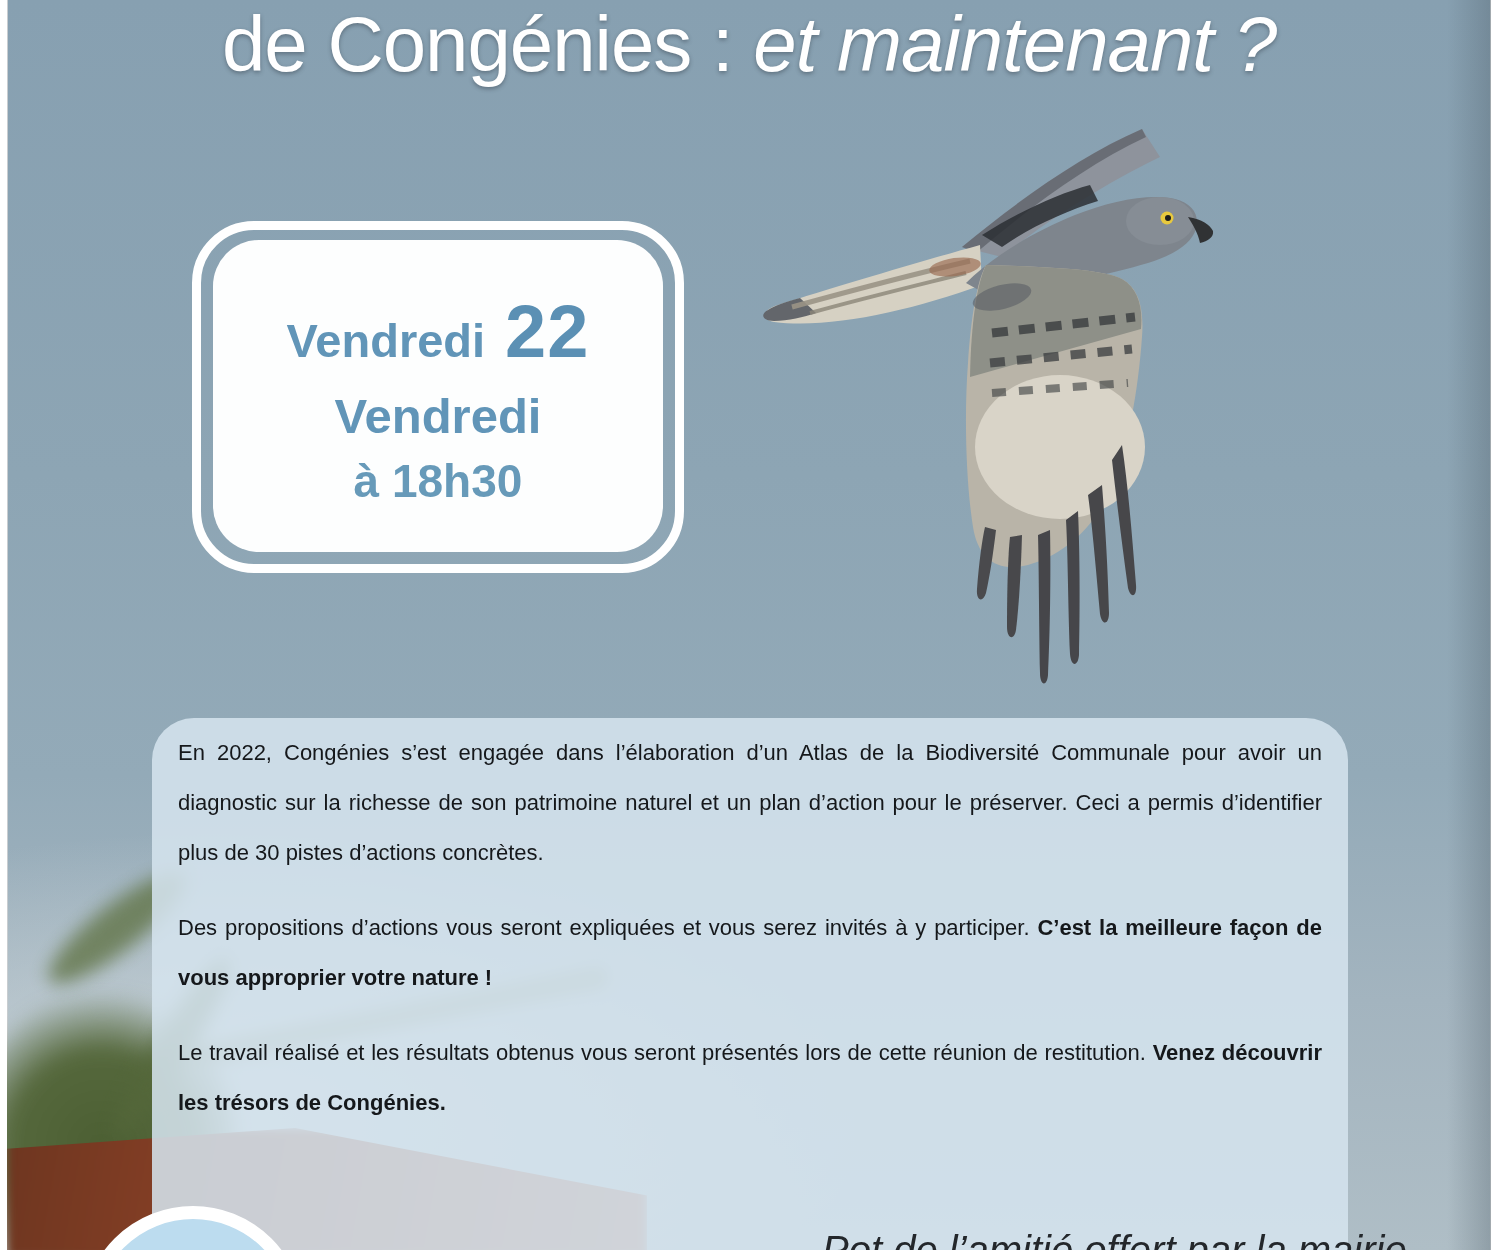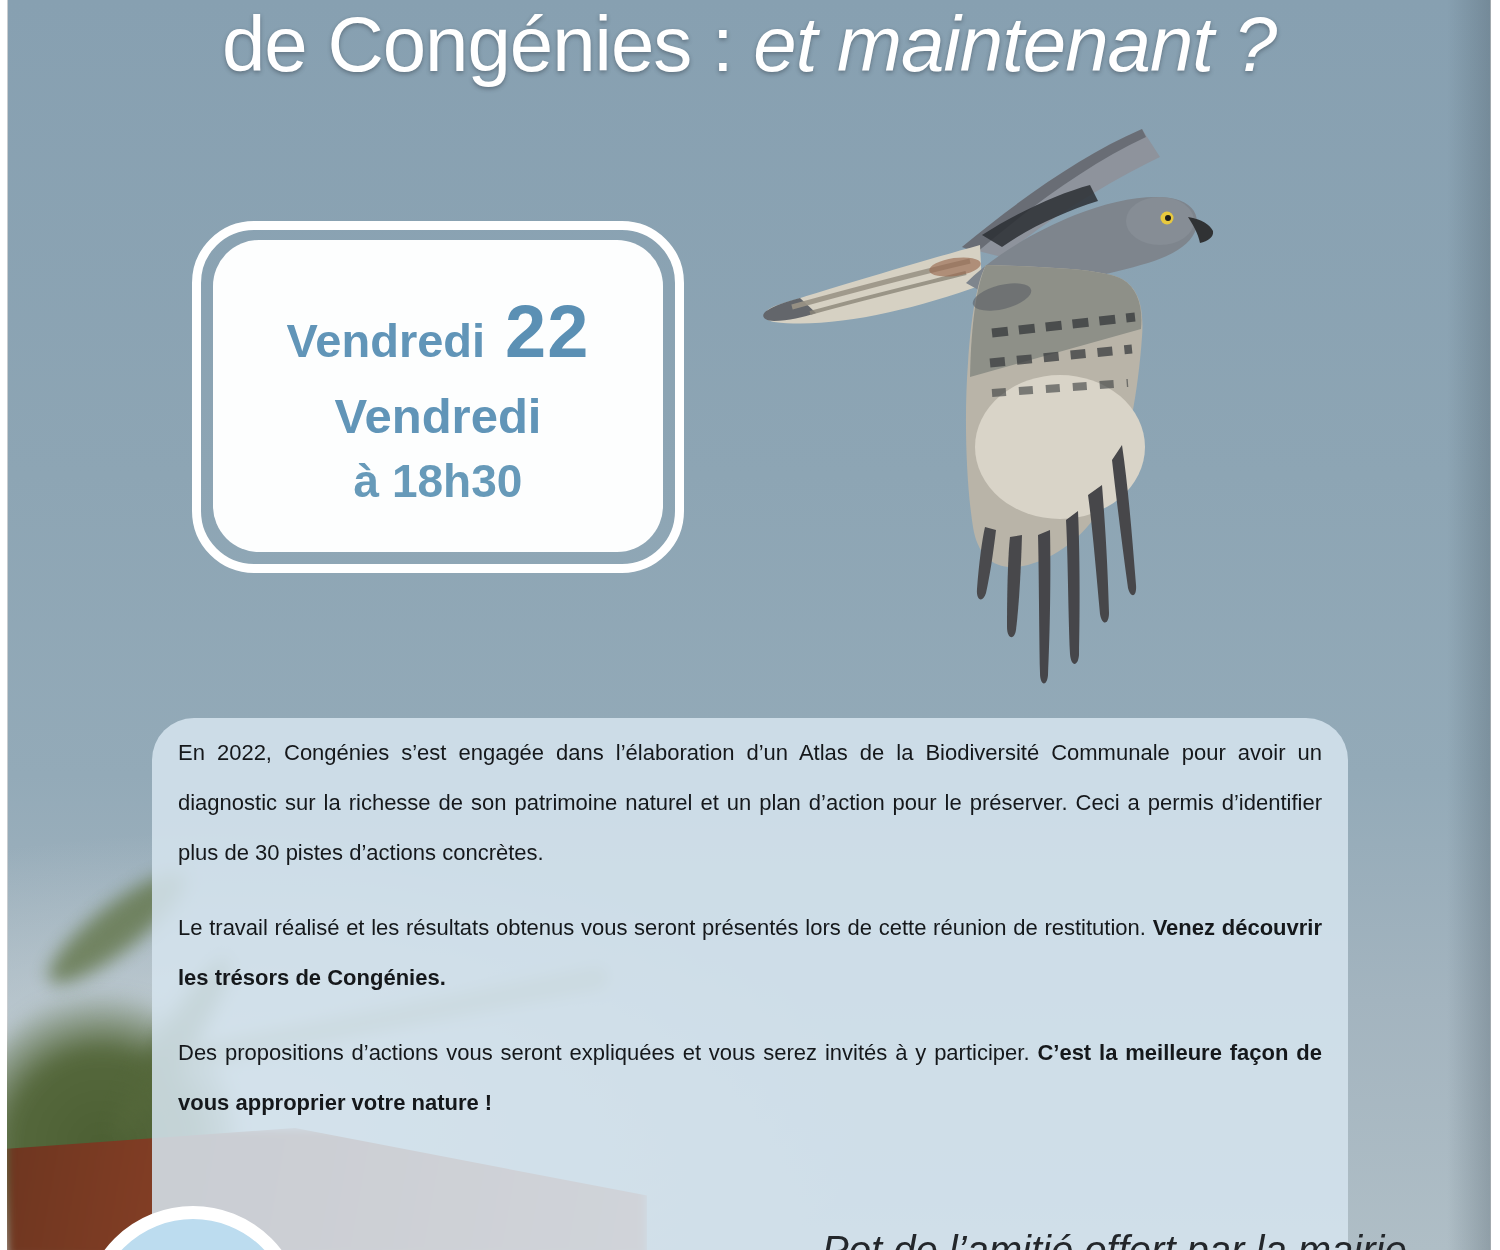--- a/index.html
+++ b/index.html
@@ -130,22 +130,22 @@
     <div class="date-line1">
       <span class="date-day">Vendredi</span>
       <span class="date-num">22</span>
     </div>
     <div class="date-month">Vendredi</div>
     <div class="date-time">à 18h30</div>
   </div>
 
   <div class="panel">
     <p><span>En 2022, Congénies s’est engagée dans l’élaboration d’un Atlas de la Biodiversité Communale pour avoir un diagnostic sur la richesse de son patrimoine naturel et un plan d’action pour le préserver. Ceci a permis d’identifier plus de 30 pistes d’actions concrètes.</span><span class="em"></span></p>
+    <p><span>Des propositions d’actions vous seront expliquées et vous serez invités à y participer. </span><span class="em">C’est la meilleure façon de vous approprier votre nature !</span></p>
     <p><span>Le travail réalisé et les résultats obtenus vous seront présentés lors de cette réunion de restitution. </span><span class="em">Venez découvrir les trésors de Congénies.</span></p>
-    <p><span>Des propositions d’actions vous seront expliquées et vous serez invités à y participer. </span><span class="em">C’est la meilleure façon de vous approprier votre nature !</span></p>
   </div>
 
   <div class="footer-note">Pot de l’amitié offert par la mairie</div>
 
   <div class="logo-circle"></div>
 
   <div class="edge-shade"></div>
 </div>
 
 </body></html>

